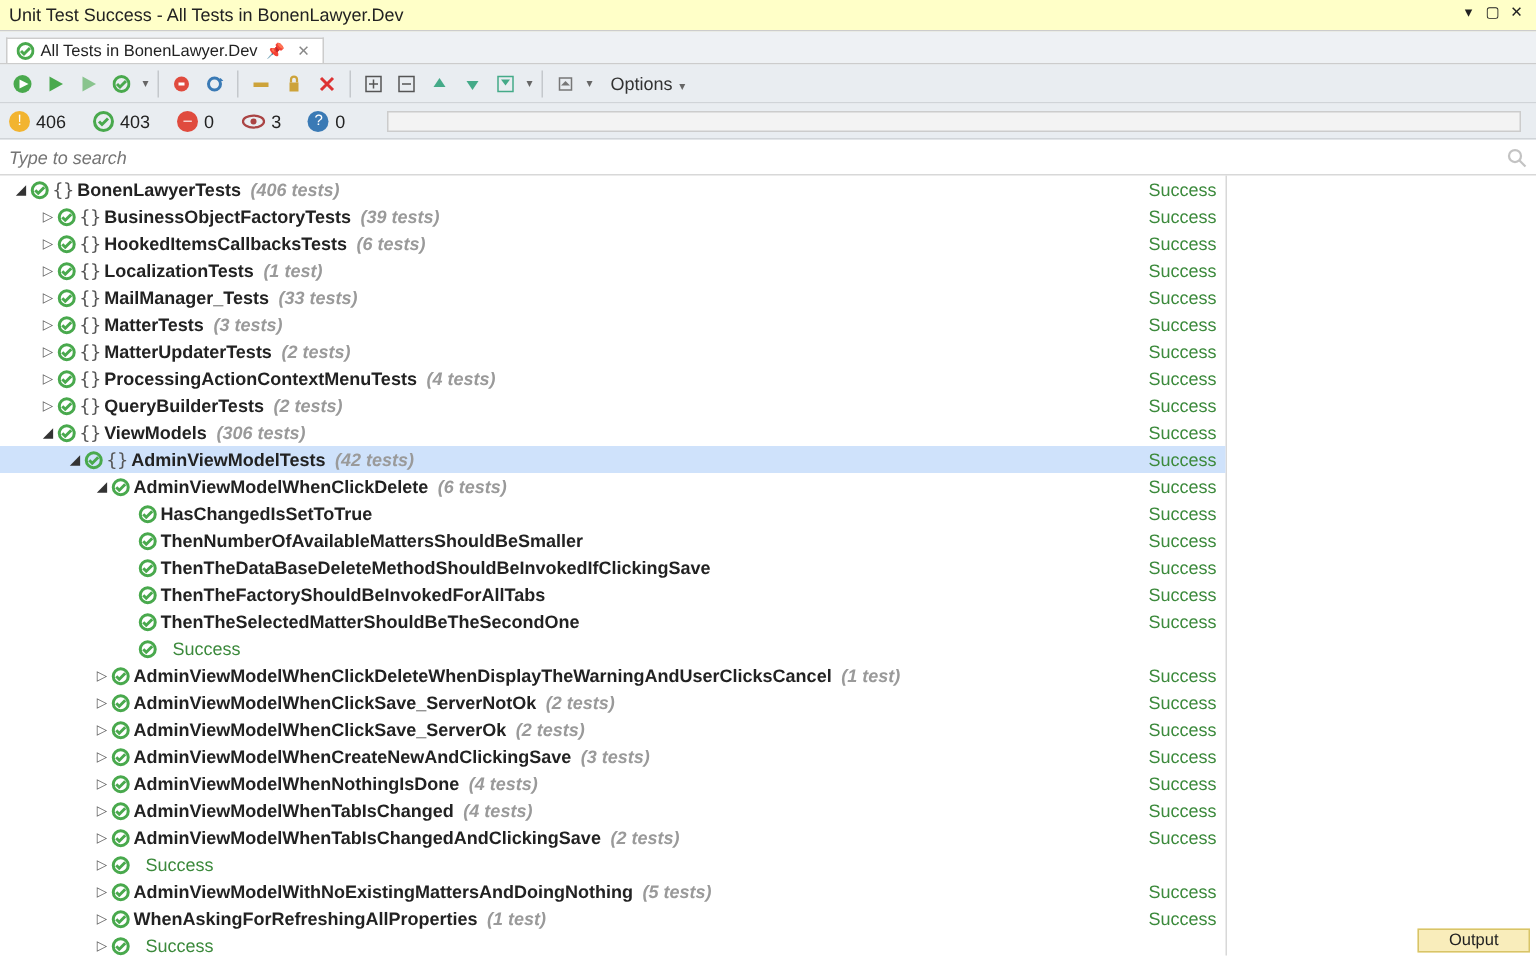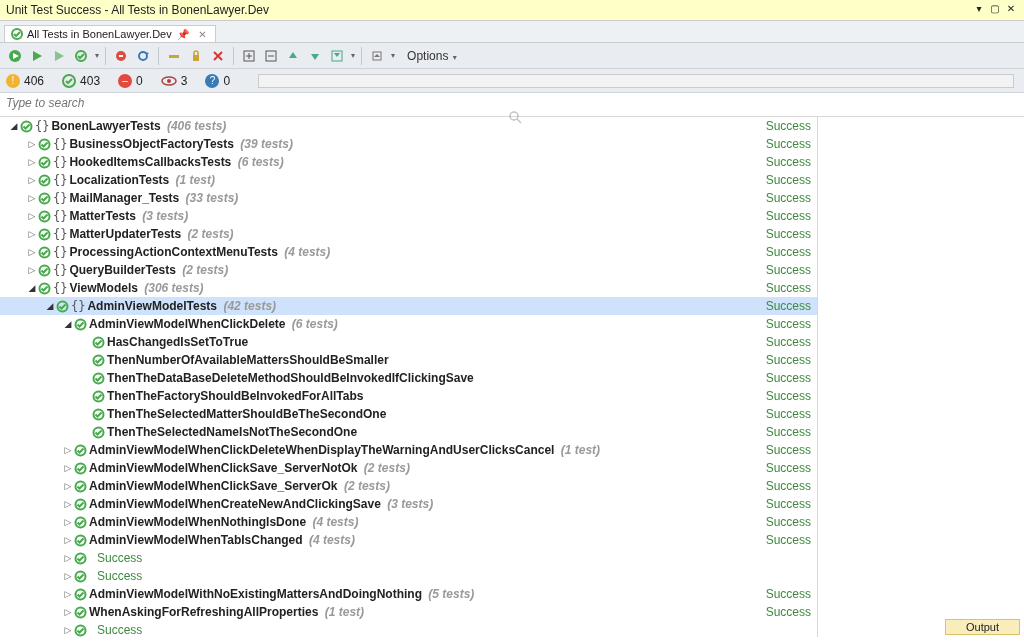--- a/index.html
+++ b/index.html
@@ -13,21 +13,21 @@
 .tab .tab-close { color: #888; font-size: 10px; cursor: pointer; padding: 0 2px; }
 .toolbar { background: #e9edf1; border-bottom: 1px solid #d0d4d8; padding: 3px 6px; display: flex; align-items: center; gap: 4px; height: 26px; }
 .toolbar .tb-sep { width: 1px; height: 18px; background: #c4c8cc; margin: 0 2px; }
 .toolbar .tb-btn { width: 18px; height: 18px; display: flex; align-items: center; justify-content: center; cursor: pointer; border-radius: 2px; }
 .toolbar .options { margin-left: 4px; font-size: 12px; color: #333; cursor: pointer; padding: 0 4px; }
 .chev-down { font-size: 8px; color: #666; margin-left:1px; }
 .status-bar { background: #e9edf1; border-bottom: 1px solid #d0d4d8; padding: 3px 6px; display: flex; align-items: center; gap: 18px; height: 24px; }
 .status-item { display: flex; align-items: center; gap: 4px; font-size: 12px; }
 .status-icon { width: 14px; height: 14px; display: flex; align-items: center; justify-content: center; border-radius: 50%; font-size: 10px; color: #fff; }
 .status-track { flex: 1; height: 14px; background: #f3f3f3; border: 1px solid #ccc; margin-left: 10px; margin-right: 4px; }
-.search-bar { border-bottom: 1px solid #d8d8d8; padding: 3px 6px; display: flex; align-items: center; height: 24px; flex-direction: column; }
+.search-bar { border-bottom: 1px solid #d8d8d8; padding: 3px 6px; display: flex; align-items: center; height: 24px; }
 .search-bar input { border: none; outline: none; width: 100%; font-size: 12px; color: #333; font-style: italic; background: transparent; }
 .search-bar .search-ic { opacity: .5; margin-left: 6px; }
 .main { display: flex; height: calc(100% - 122px); }
 .tree-pane { width: 818px; overflow-y: scroll; border-right: 1px solid #d8d8d8; }
 .right-pane { flex: 1; position: relative; }
 .output-tab { position: absolute; bottom: 2px; right: 4px; background: #f9edbb; border: 1px solid #d8c468; font-size: 11px; padding: 1px 20px; }
 .row { display: flex; align-items: center; height: 18px; padding-right: 6px; cursor: default; }
 .row.selected { background: #cfe2fb; }
 .row .indent { flex: none; }
 .row .exp { width: 12px; text-align: center; color: #666; font-size: 9px; cursor: pointer; flex: none; }
@@ -428,21 +428,20 @@
       </div>
       <div class="row">
         <span class="indent" style="width: 80px;"></span>
         <span class="exp"></span>
         <span class="icon1">
           <svg width="13" height="13">
             <circle cx="6.5" cy="6.5" r="5" fill="none" stroke="#49a94d" stroke-width="2"></circle>
             <path d="M3.5 6.5 l2 2 l4 -4" stroke="#49a94d" stroke-width="2" fill="none"></path>
           </svg>
         </span>
-        <span class="lbl">ThenTheSelectedNameIsNotTheSecondOne</span>
         <span class="status">Success</span>
       </div>
       <div class="row">
         <span class="indent" style="width: 62px;"></span>
         <span class="exp">▷</span>
         <span class="icon1">
           <svg width="13" height="13">
             <circle cx="6.5" cy="6.5" r="5" fill="none" stroke="#49a94d" stroke-width="2"></circle>
             <path d="M3.5 6.5 l2 2 l4 -4" stroke="#49a94d" stroke-width="2" fill="none"></path>
           </svg>
@@ -512,20 +511,21 @@
       </div>
       <div class="row">
         <span class="indent" style="width: 62px;"></span>
         <span class="exp">▷</span>
         <span class="icon1">
           <svg width="13" height="13">
             <circle cx="6.5" cy="6.5" r="5" fill="none" stroke="#49a94d" stroke-width="2"></circle>
             <path d="M3.5 6.5 l2 2 l4 -4" stroke="#49a94d" stroke-width="2" fill="none"></path>
           </svg>
         </span>
+        <span class="lbl">AdminViewModelWhenTabIsChangedAndClickingSave<span class="cnt"> (2 tests)</span></span>
         <span class="status">Success</span>
       </div>
       <div class="row">
         <span class="indent" style="width: 62px;"></span>
         <span class="exp">▷</span>
         <span class="icon1">
           <svg width="13" height="13">
             <circle cx="6.5" cy="6.5" r="5" fill="none" stroke="#49a94d" stroke-width="2"></circle>
             <path d="M3.5 6.5 l2 2 l4 -4" stroke="#49a94d" stroke-width="2" fill="none"></path>
           </svg>

